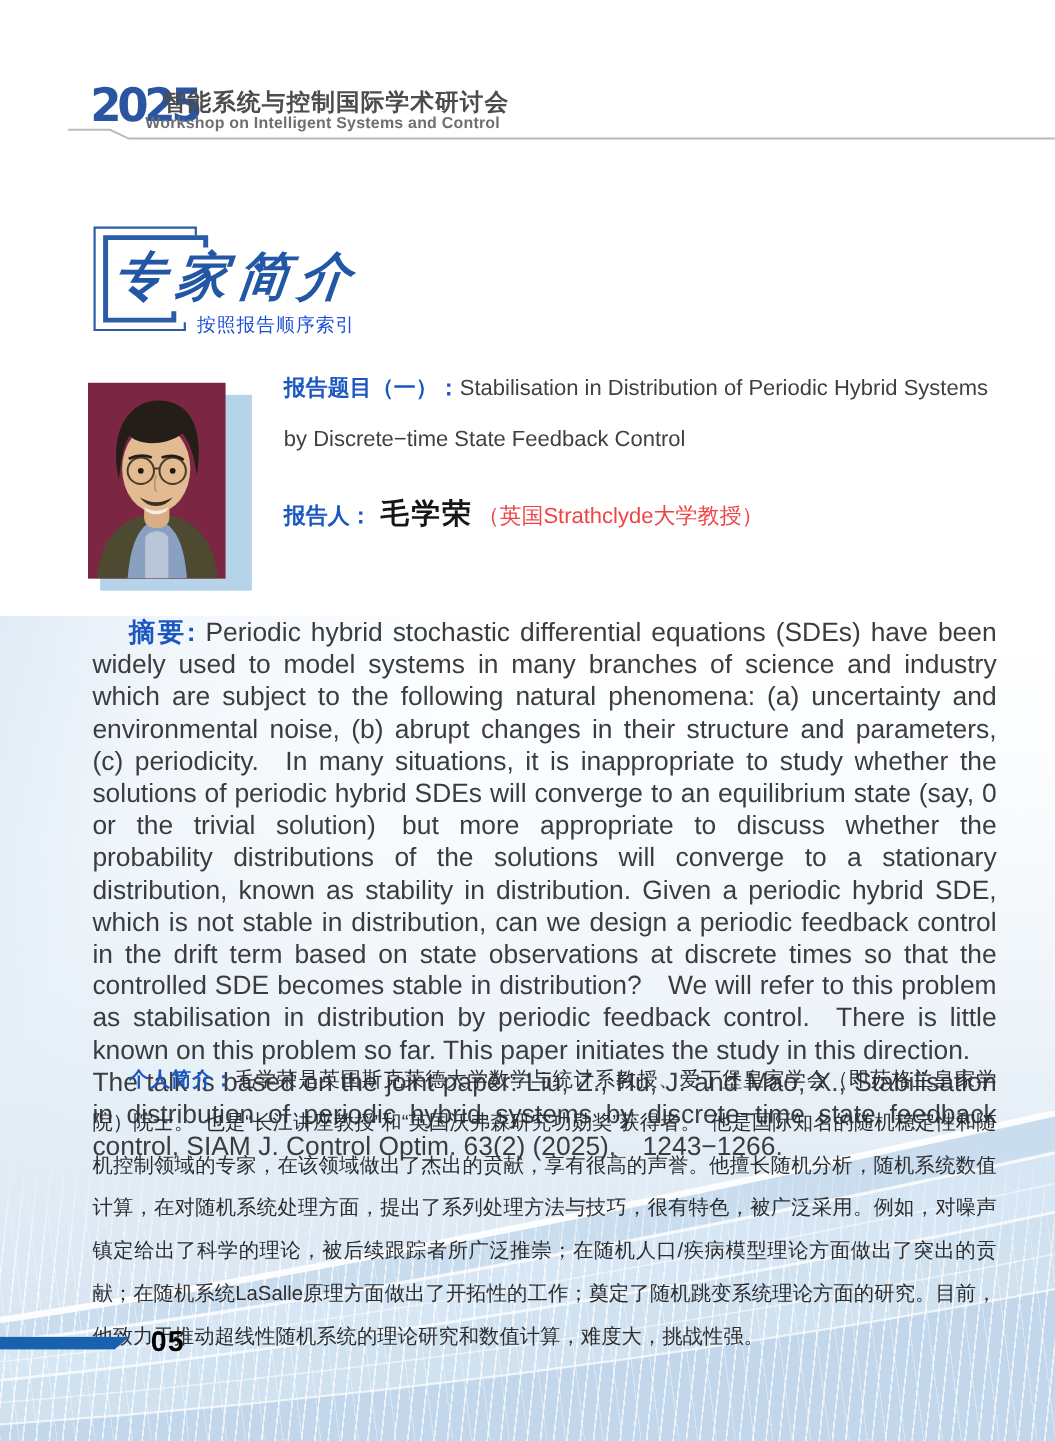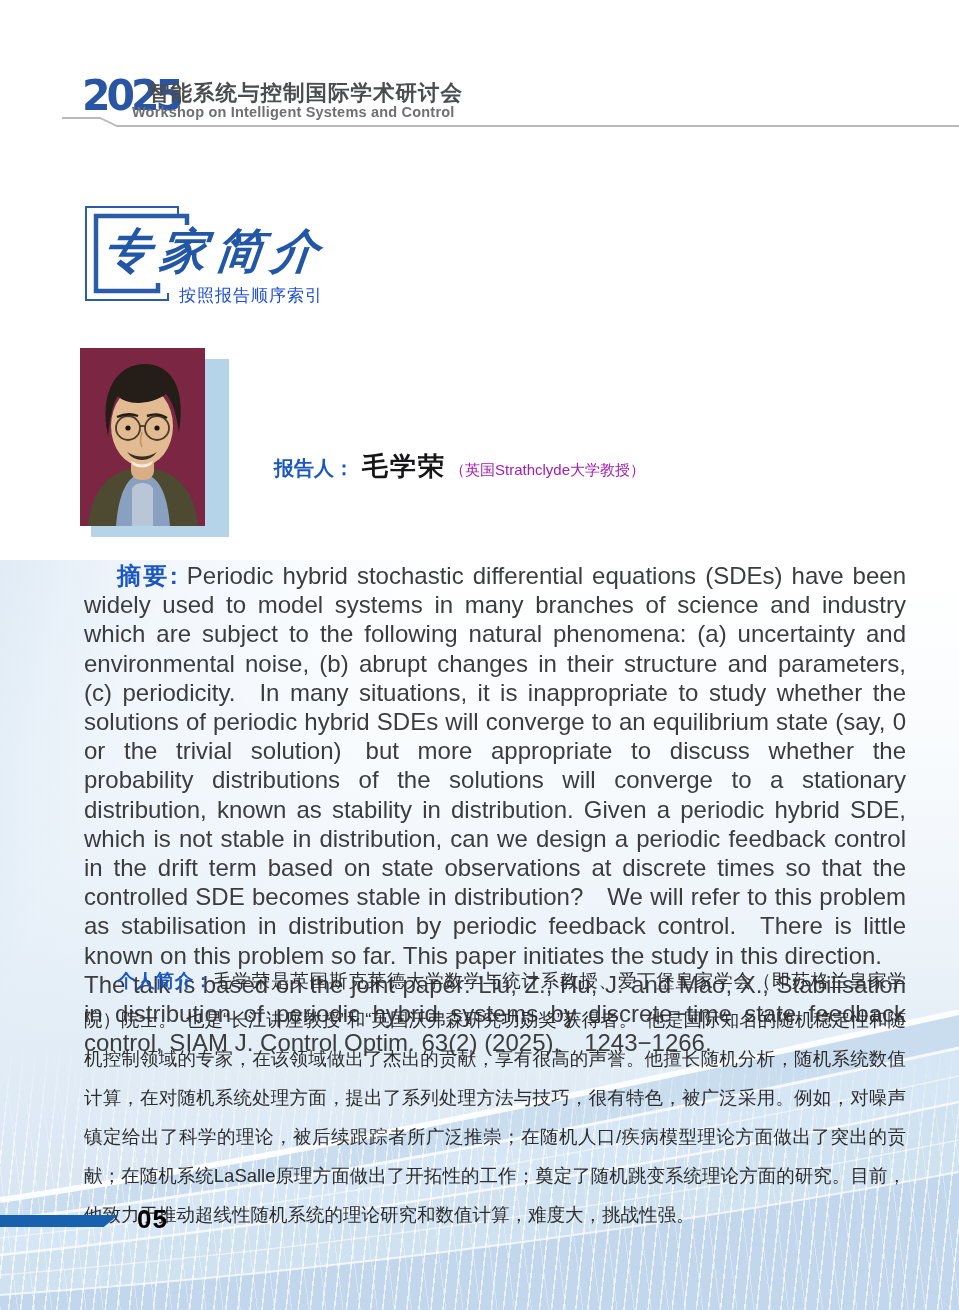--- a/index.html
+++ b/index.html
@@ -73,23 +73,23 @@
   .talk-title{
     position:absolute;left:258px;top:330px;width:662px;
     font-size:20px;line-height:46px;color:#3e3f41;
     margin:0;
   }
   .talk-title .label{color:#1b57c0;font-weight:bold;}
   .speaker{
     position:absolute;left:258px;top:449px;
     font-size:19px;color:#2e2f31;white-space:nowrap;
   }
-  .speaker .label{color:#1b57c0;font-weight:bold;font-size:20px;margin-left:16px;}
+  .speaker .label{color:#1b57c0;font-weight:bold;font-size:20px;}
   .speaker .name{color:#161618;font-weight:bold;font-size:26px;letter-spacing:2px;padding:0 4px 0 8px;font-family:Liberation Serif, serif;}
-  .speaker .affil{font-size:15px;color:#a21caf;}
+  .speaker .affil{font-size:20px;color:#ef4444;}
   
   .para{
     position:absolute;left:84px;width:822px;
     margin:0;text-align:justify;
     text-indent:33px;
   }
   .abstract{
     top:561px;
     font-size:24px;line-height:29.2px;color:#3b3c3e;
   }
@@ -162,20 +162,21 @@
       <circle cx="48" cy="80" r="2.6" fill="#1d150f"></circle>
       <circle cx="77" cy="80" r="2.6" fill="#1d150f"></circle>
       <path d="M37,69 q11,-5 21,-1" stroke="#241d18" stroke-width="2.4" fill="none"></path>
       <path d="M67,68 q11,-4 20,2" stroke="#241d18" stroke-width="2.4" fill="none"></path>
       <path d="M62,84 q-3,10 0,15" stroke="#c09067" stroke-width="1.6" fill="none"></path>
       <path d="M47,104 q15,9 30,0 q-6,8 -15,8 q-9,0 -15,-8 Z" fill="#3a2d22"></path>
       <path d="M51,113 q11,7 22,0 l-2,4 q-9,5 -18,0 Z" fill="#f4ede2"></path>
     </svg>
   </div>
 
+  <p class="talk-title"><span class="label">报告题目（一）：</span><span>Stabilisation in Distribution of Periodic Hybrid Systems by Discrete−time State Feedback Control</span></p>
 
   <div class="speaker"><span class="label">报告人：</span><span class="name">毛学荣</span><span class="affil">（英国Strathclyde大学教授）</span></div>
 
   <p class="para abstract"><span class="label">摘要:</span> <span>Periodic hybrid stochastic differential equations (SDEs) have been widely used to model systems in many branches of science and industry which are subject to the following natural phenomena: (a) uncertainty and environmental noise, (b) abrupt changes in their structure and parameters, (c) periodicity.  In many situations, it is inappropriate to study whether the solutions of periodic hybrid SDEs will converge to an equilibrium state (say, 0 or the trivial solution)  but more appropriate to discuss whether the probability distributions of the solutions will converge to a stationary distribution, known as stability in distribution. Given a periodic hybrid SDE, which is not stable in distribution, can we design a periodic feedback control in the drift term based on state observations at discrete times so that the controlled SDE becomes stable in distribution?  We will refer to this problem as stabilisation in distribution by periodic feedback control.  There is little known on this problem so far. This paper initiates the study in this direction.  The talk is based on the joint paper: Liu, Z., Hu, J. and Mao, X., Stabilisation in distribution of periodic hybrid systems by discrete−time state feedback control, SIAM J. Control Optim. 63(2) (2025),  1243−1266.</span></p>
 
   <p class="para bio"><span class="label">个人简介：</span><span>毛学荣是英国斯克莱德大学数学与统计系教授、爱丁堡皇家学会（即苏格兰皇家学院）院士。 也是“长江讲座教授”和“英国沃弗森研究功勋奖”获得者。 他是国际知名的随机稳定性和随机控制领域的专家，在该领域做出了杰出的贡献，享有很高的声誉。他擅长随机分析，随机系统数值计算，在对随机系统处理方面，提出了系列处理方法与技巧，很有特色，被广泛采用。例如，对噪声镇定给出了科学的理论，被后续跟踪者所广泛推崇；在随机人口/疾病模型理论方面做出了突出的贡献；在随机系统LaSalle原理方面做出了开拓性的工作；奠定了随机跳变系统理论方面的研究。目前，他致力于推动超线性随机系统的理论研究和数值计算，难度大，挑战性强。</span></p>
 
   <div class="page-bar"></div>
   <div class="page-number">05</div>
 

